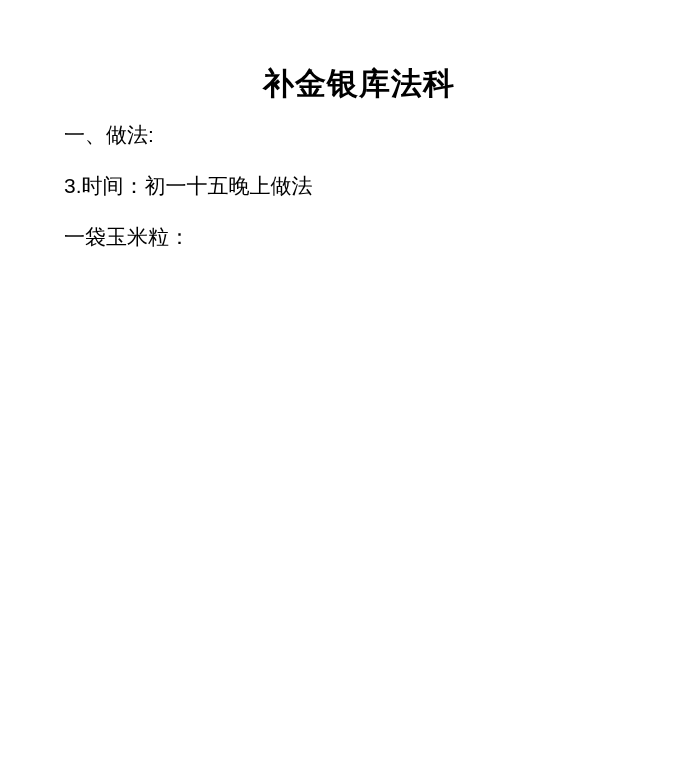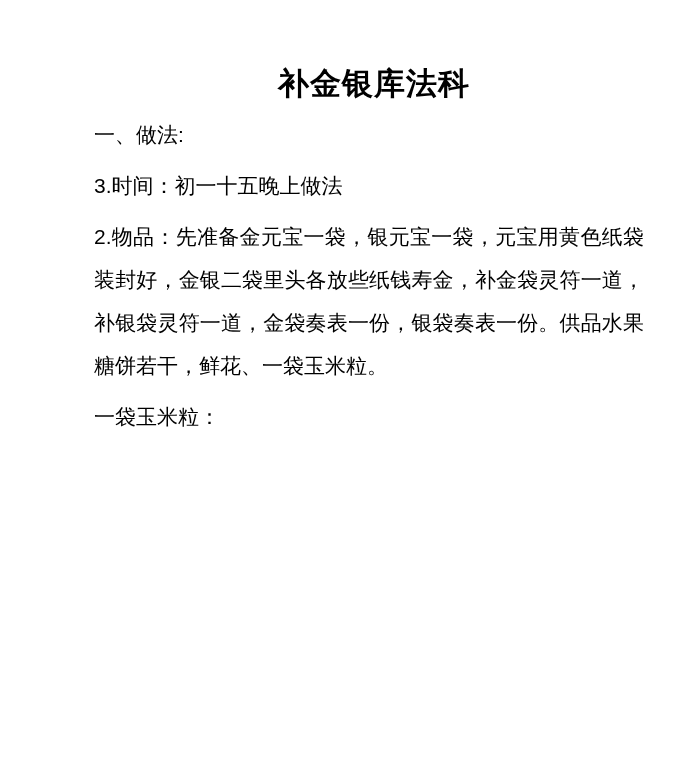--- a/index.html
+++ b/index.html
@@ -11,21 +11,21 @@
     height: 764px;
     background: #ffffff;
     color: #000000;
     font-family: "Liberation Sans", "DejaVu Sans", sans-serif;
     overflow: hidden;
   }
   .page {
     box-sizing: border-box;
     width: 695px;
     height: 764px;
-    padding: 62px 43px 0 86px;
+    padding: 62px 43px 0 56px;
     background: #ffffff;
   }
   .doc-title {
     margin: 0;
     padding-left: 10px;
     font-size: 31px;
     line-height: 43px;
     font-weight: bold;
     text-align: center;
     letter-spacing: 1px;
@@ -45,16 +45,15 @@
 </style>
 </head>
 <body>
 
 <div class="page">
   <h1 class="doc-title">补金银库法科</h1>
 
   <div class="doc-body">
     <p class="para">一、做法:</p>
     <p class="para">3.时间：初一十五晚上做法</p>
-    <p class="para">2.物品：先准备金元宝一袋，银元宝一袋，元宝用黄色纸袋装封好，金银二袋里头各放些纸钱寿金，补金袋灵符一道，补银袋灵符一道，金袋奏表一份，银袋奏表一份。供品水果糖饼若干，鲜花、一袋玉米粒。</p>
     <p class="para">一袋玉米粒：</p>
   </div>
 </div>
 
 </body></html>

